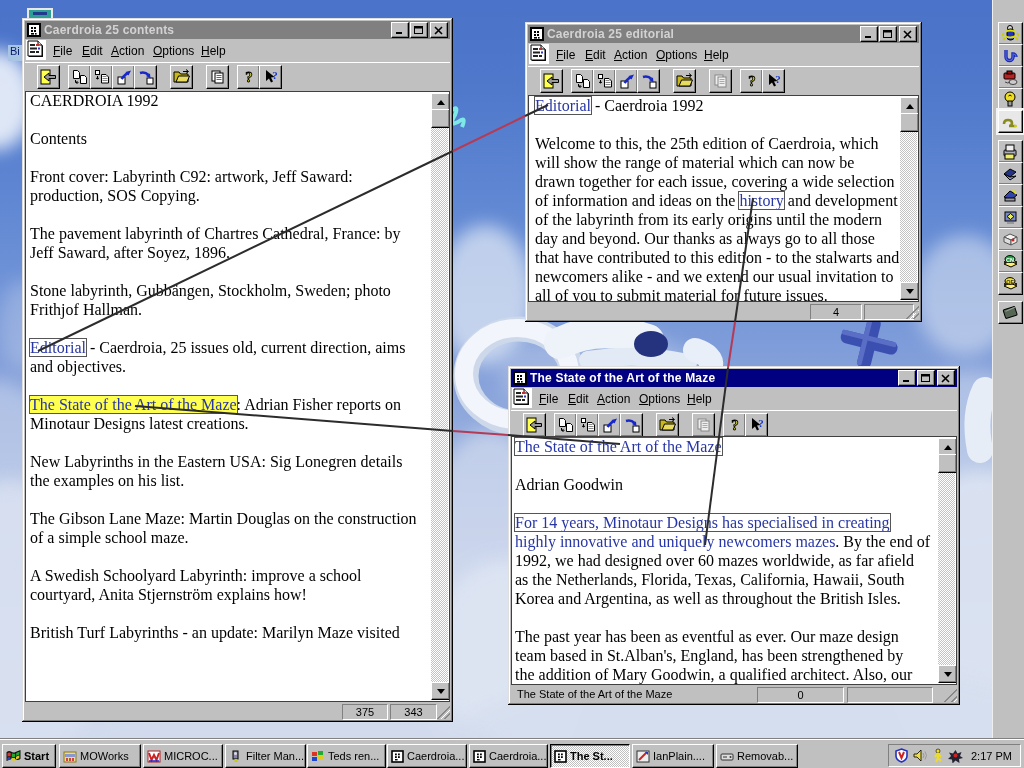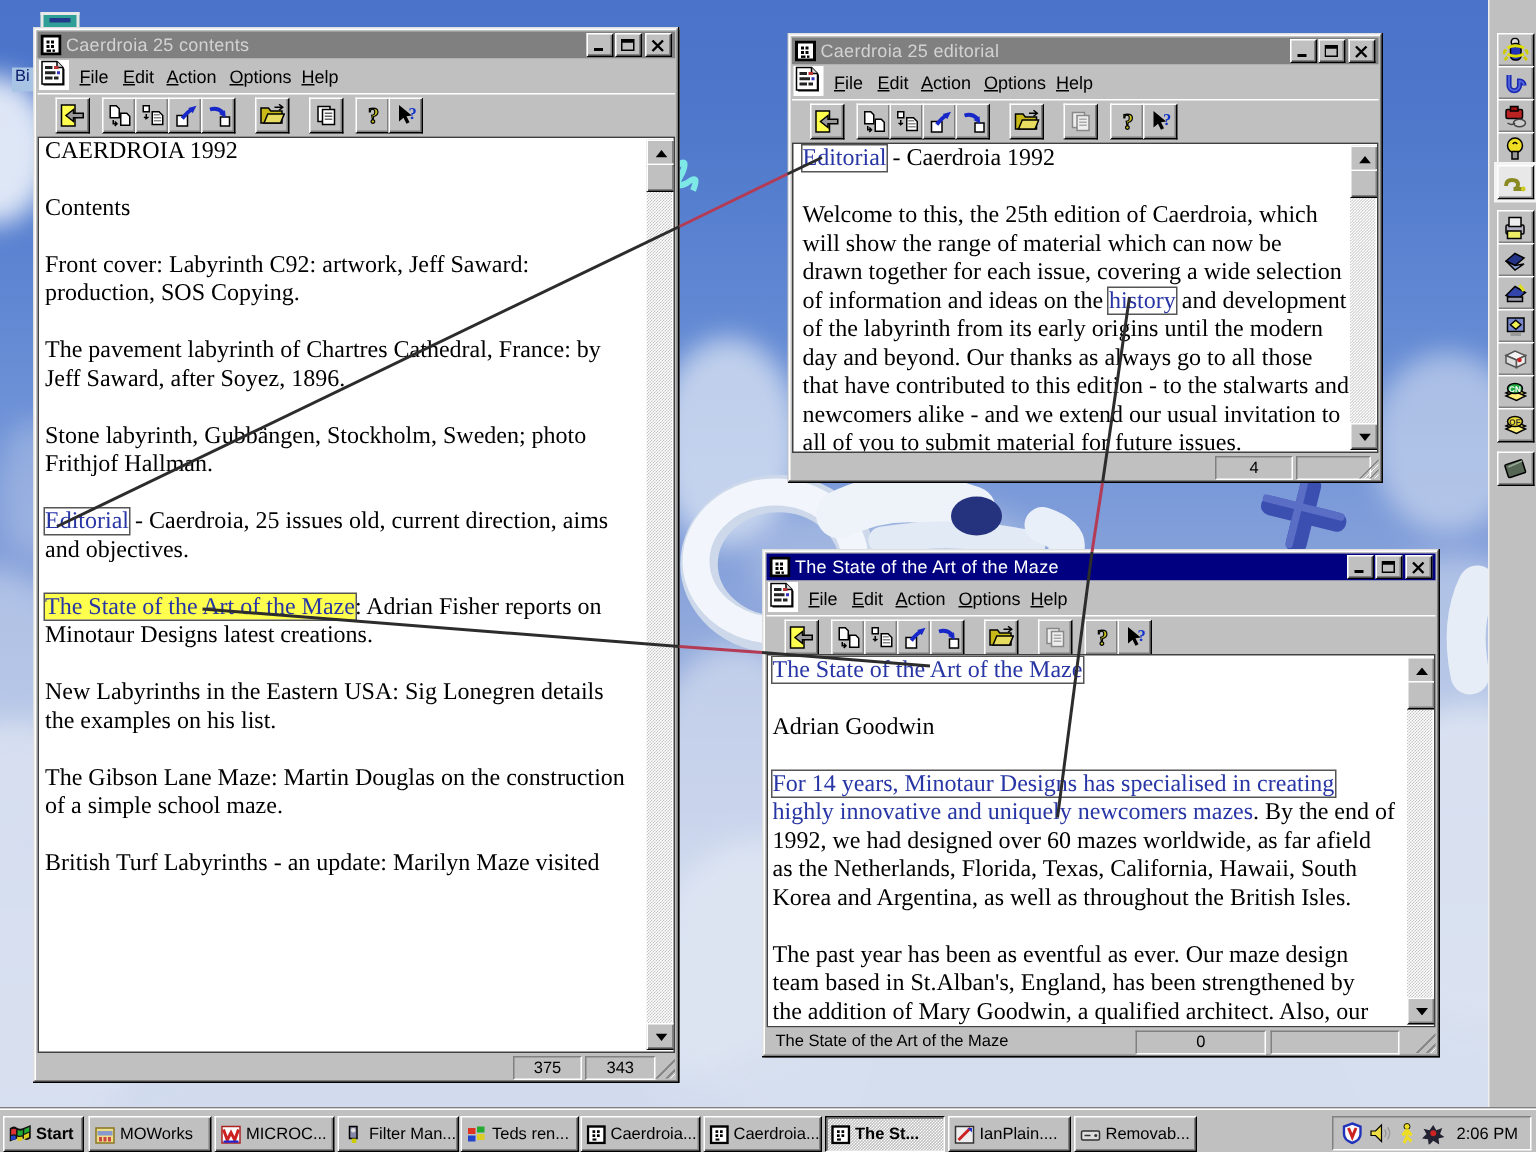--- a/index.html
+++ b/index.html
@@ -1,20 +1,20 @@
 <!DOCTYPE html>
 <html><head><meta charset="utf-8"><style>
 html,body{margin:0;padding:0;width:1024px;height:768px;overflow:hidden}
 body{position:relative;font-family:"Liberation Sans",sans-serif;background:#4d77cc}
 #desk{position:absolute;inset:0;background:linear-gradient(180deg,#4a73c9 0%,#5079cc 12%,#5e86d2 25%,#7093d7 37%,#84a0da 48%,#97aede 58%,#adbde4 68%,#c3cfe9 78%,#d2dbee 88%,#ccd5eb 100%)}
 .cl{position:absolute;background:#eef3fb;border-radius:50%;filter:blur(9px);opacity:.85}
 .win{position:absolute;background:#c0c0c0;box-shadow:inset -1px -1px 0 #000,inset 1px 1px 0 #dfdfdf,inset -2px -2px 0 #808080,inset 2px 2px 0 #fff}
 .tbar{position:absolute;left:3px;right:3px;top:3px;height:18px;background:#808080;display:flex;align-items:center}
 .win3 .tbar{background:#000080}
-.ttxt{font-weight:normal;font-size:12px;color:#d2d2d2;margin-left:3px;letter-spacing:.2px}
+.ttxt{font-weight:bold;font-size:12px;color:#d2d2d2;margin-left:3px;letter-spacing:.2px}
 .win3 .ttxt{color:#fff}
 .ticon{width:14px;height:14px;margin-left:2px;flex:none}
 .tbtns{margin-left:auto;margin-right:2px;display:flex;gap:1px}
 .cbtn{width:16px;height:14px;background:#c0c0c0;border:1px solid;border-color:#fff #000 #000 #fff;box-shadow:inset -1px -1px 0 #808080;display:flex;align-items:center;justify-content:center}
 .cbtn.cl2{margin-left:1px}
 .menu{position:absolute;left:3px;right:3px;top:21px;height:23px;background:#c0c0c0;font-size:12px;color:#000}
 .menu span{position:absolute;top:5px}
 .micon{position:absolute;left:1px;top:1px;width:20px;height:20px;background:#fff}
 .tool{position:absolute;left:3px;right:3px;top:44px;height:29px;background:#c0c0c0;border-top:1px solid #fff}
 .tbn{position:absolute;top:2px;width:21px;height:22px;background:#c0c0c0;border:1px solid;border-color:#fff #000 #000 #fff;box-shadow:inset -1px -1px 0 #808080;display:flex;align-items:center;justify-content:center}
@@ -295,20 +295,21 @@
 <div class="dtxt">
 <p>CAERDROIA 1992</p>
 <p>Contents</p>
 <p>Front cover: Labyrinth C92: artwork, Jeff Saward:<br>production, SOS Copying.</p>
 <p>The pavement labyrinth of Chartres Cathedral, France: by<br>Jeff Saward, after Soyez, 1896.</p>
 <p>Stone labyrinth, Gubbängen, Stockholm, Sweden; photo<br>Frithjof Hallman.</p>
 <p><span class="link lbox">Editorial</span> - Caerdroia, 25 issues old, current direction, aims<br>and objectives.</p>
 <p><span class="link lbox ul" style="background:#ffff4d">The State of the Art of the Maze</span>: Adrian Fisher reports on<br>Minotaur Designs latest creations.</p>
 <p>New Labyrinths in the Eastern USA: Sig Lonegren details<br>the examples on his list.</p>
 <p>The Gibson Lane Maze: Martin Douglas on the construction<br>of a simple school maze.</p>
+<p>A Swedish Schoolyard Labyrinth: improve a school<br>courtyard, Anita Stjernström explains how!</p>
 <p>British Turf Labyrinths - an update: Marilyn Maze visited</p>
 </div>
 <div class="sb">
         <span class="sbtn" style="top:0">
           <svg width="8" height="5">
             <path d="M4 0 L8 5 H0 z"></path>
           </svg>
         </span>
         <span class="sthm" style="top:16px"></span>
         <span class="sbtn" style="bottom:0">
@@ -711,15 +712,15 @@
         <path d="M11 5 q2 2.5 0 5 M13 3.5 q3 4 0 8" stroke="#999" fill="none"></path>
       </svg>
       <svg width="15" height="15" style="margin-left:3px">
         <circle cx="8" cy="3" r="2" fill="#eedd22" stroke="#000" stroke-width=".6"></circle>
         <path d="M8 5 l-3 4 M8 5 l3 4 M8 5 v5 M8 10 l-2 4 M8 10 l3 3" stroke="#eedd22" stroke-width="2"></path>
       </svg>
       <svg width="15" height="15" style="margin-left:3px">
         <path d="M7.5 2 l2 3.5 4 -1.5 -1.5 4 3 2 -4 1 .5 4 -4 -2.5 -3 3 -.5 -4 -4 -.5 3 -3 -2 -3.5 4 1z" fill="#223"></path>
         <circle cx="7.5" cy="7.5" r="2" fill="#cc2222"></circle>
       </svg>
-      <span style="margin-left:8px">2:06 PM</span>
+      <span style="margin-left:8px">2:17 PM</span>
     </span>
 </div>
 
 </body></html>

